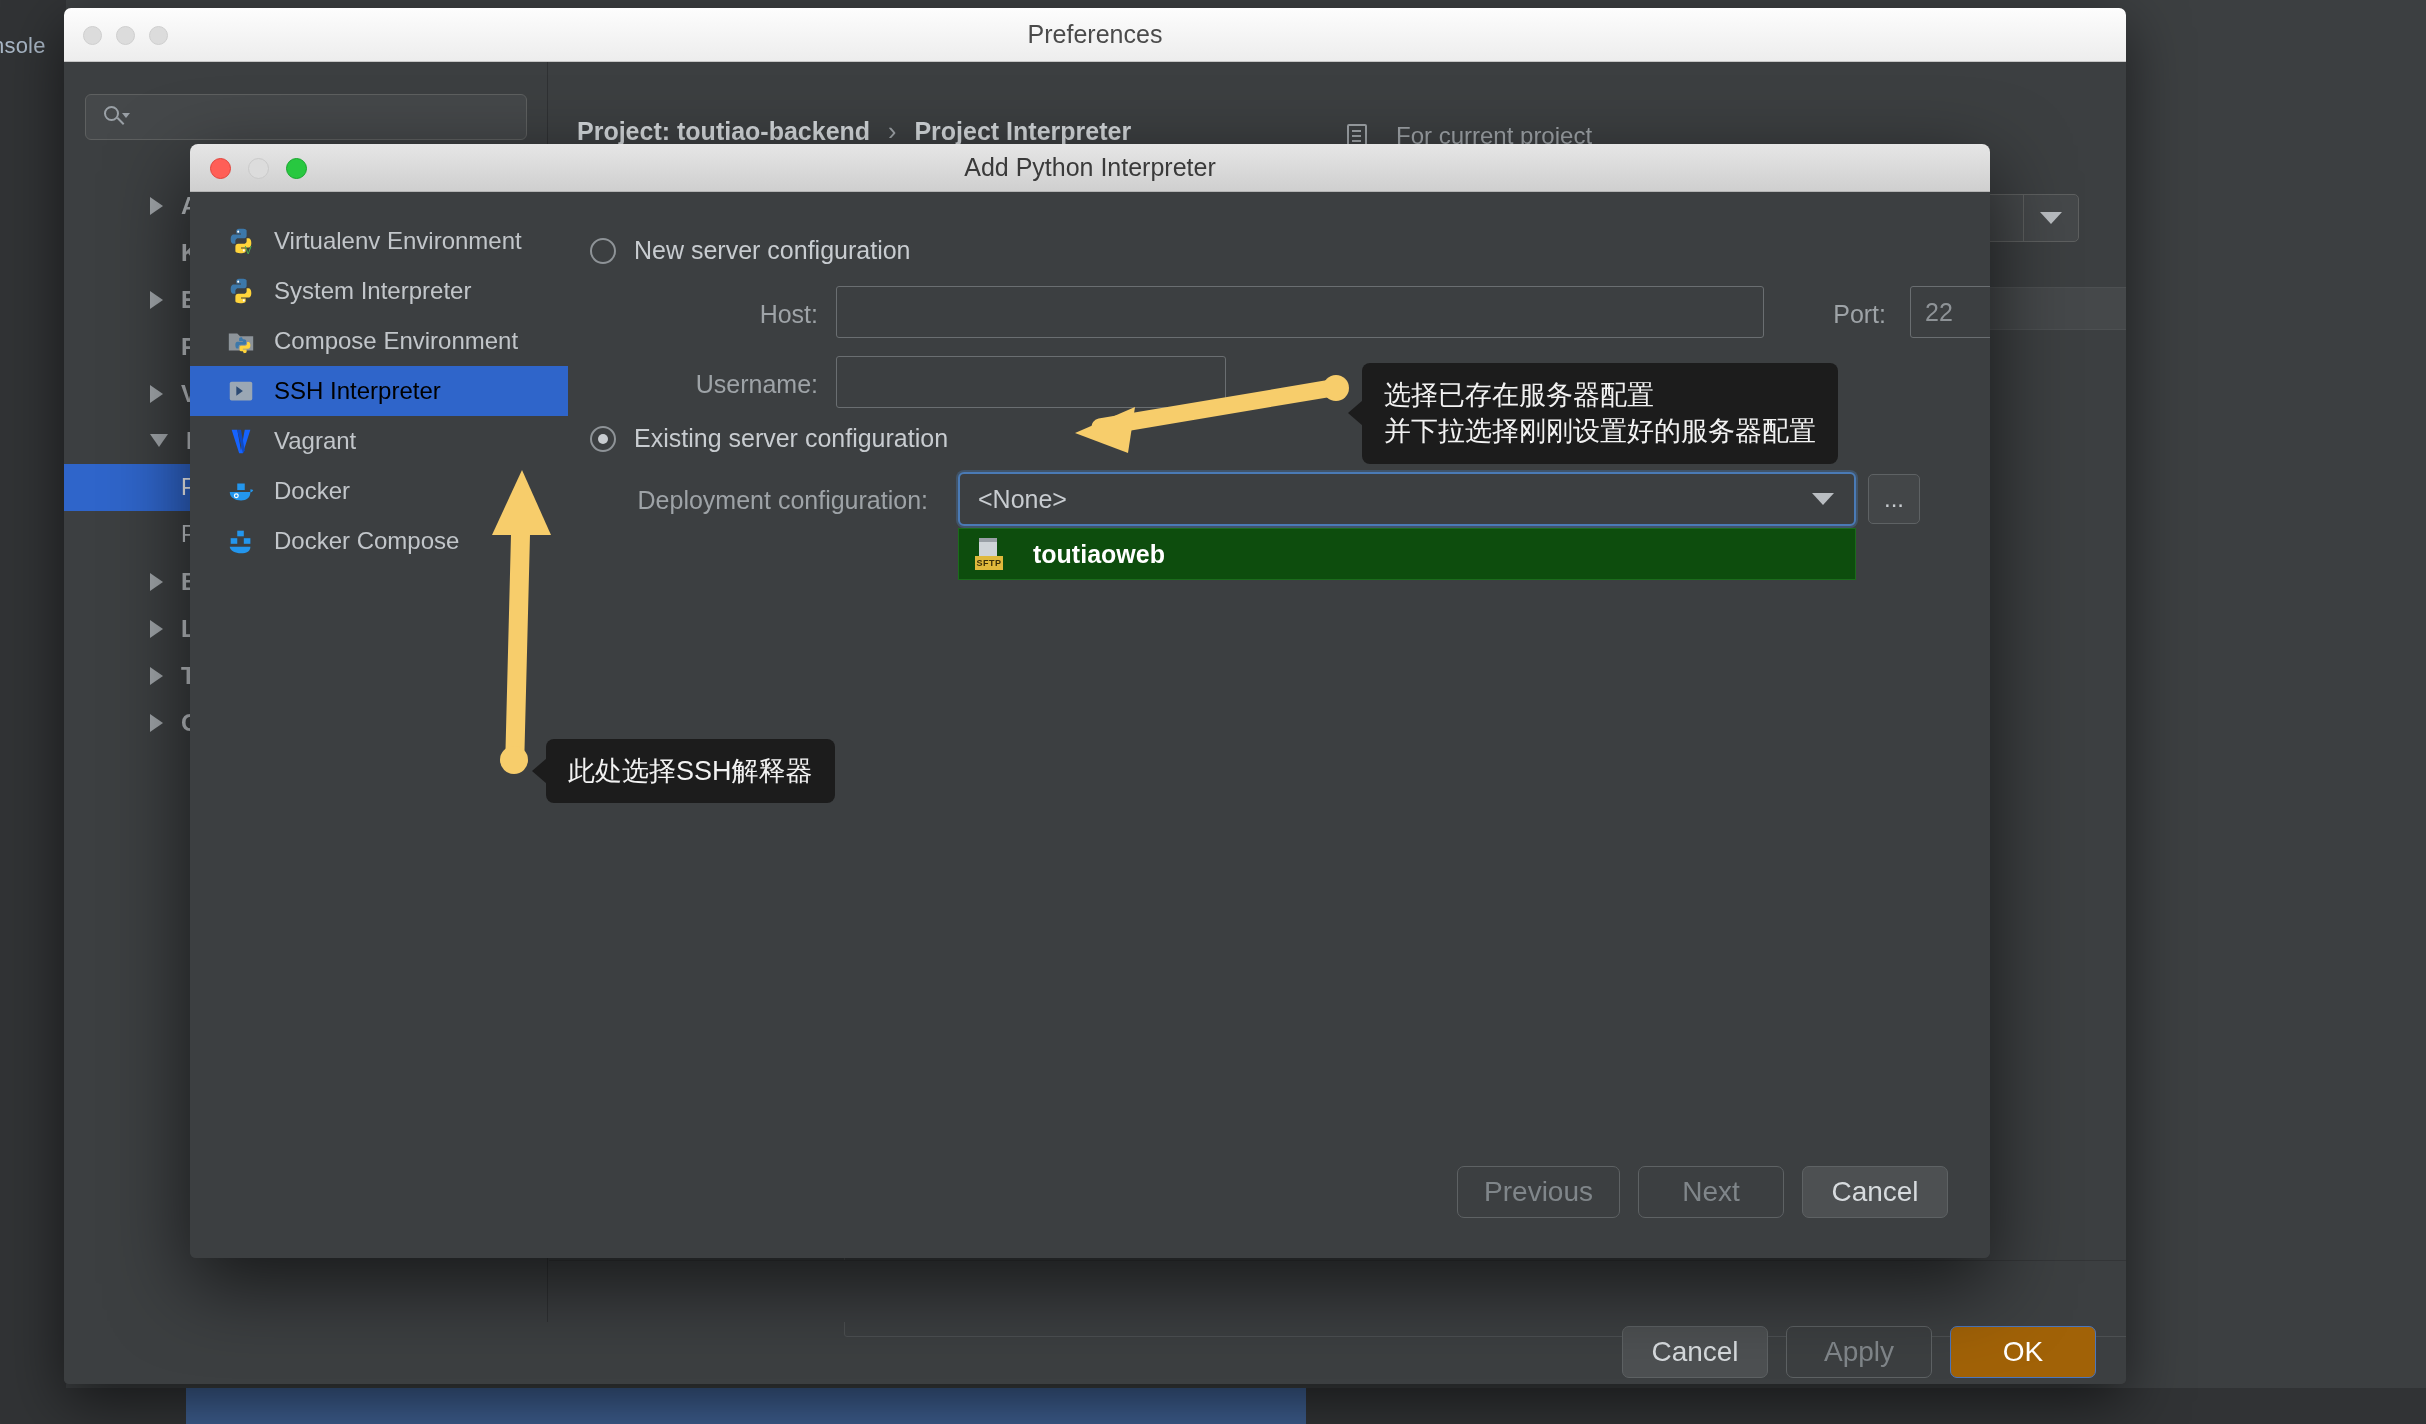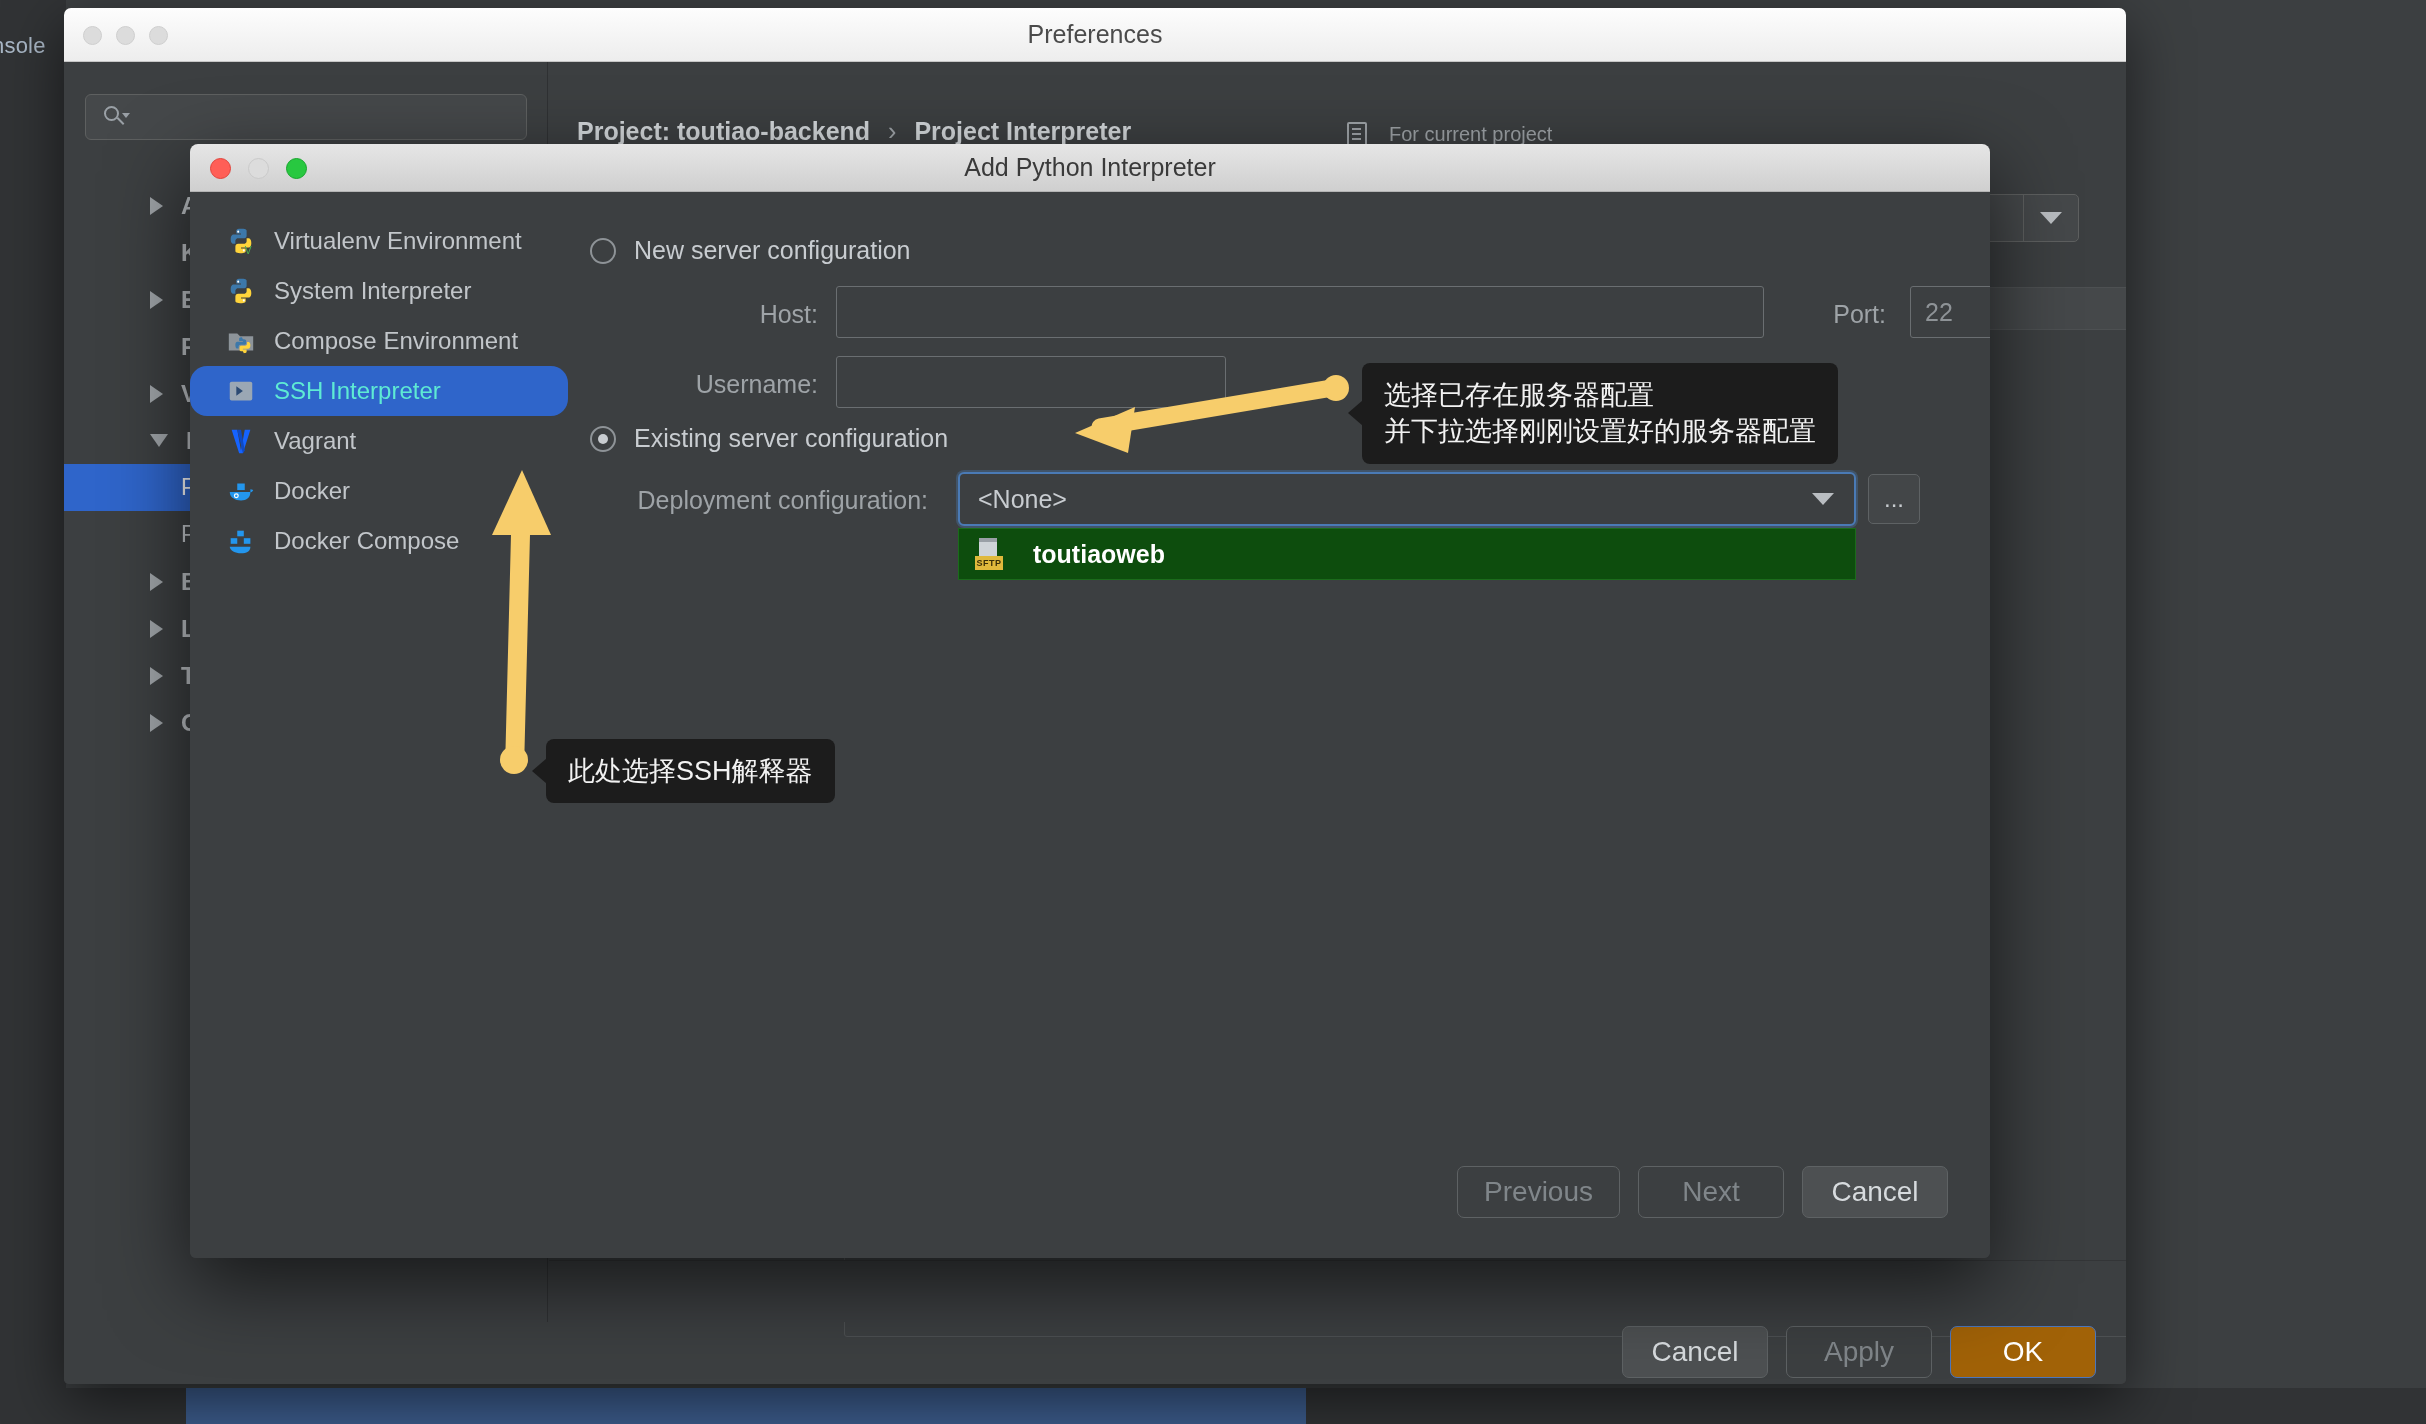--- a/index.html
+++ b/index.html
@@ -91,22 +91,22 @@
   .tree-label.indent { margin-left: 117px; }
 
   
   .prefs-content { position:absolute; left:485px; top:0; right:0; height:1260px; background:#3c3f41; }
   .breadcrumb {
     position:absolute; left:28px; top:55px; display:flex; align-items:center; gap:18px;
     color:#d3d7da; font-size:25px; font-weight:bold; white-space:nowrap;
   }
   .crumb-sep { color:#9fa4a8; font-weight:normal; font-size:25px; }
   .for-current {
-    position:absolute; left:798px; top:60px; display:flex; align-items:center; gap:22px;
-    color:#9ea3a7; font-size:20px; white-space:nowrap;
+    position:absolute; left:798px; top:60px; display:flex; align-items:center; gap:29px;
+    color:#9ea3a7; font-size:24px; white-space:nowrap;
   }
   .doc-icon { width:20px; height:24px; border:2px solid #9ea3a7; border-radius:2px; position:relative; }
   .doc-icon:after { content:""; position:absolute; left:3px; top:4px; width:9px; height:2px; background:#9ea3a7;
      box-shadow: 0 5px 0 #9ea3a7, 0 10px 0 #9ea3a7; }
 
   .interp-combo {
     position:absolute; left:295px; top:132px; width:1235px; height:48px;
     background:#45484a; border:1px solid #5e6060; border-radius:5px;
   }
   .interp-combo .arrow-btn {
@@ -161,21 +161,21 @@
   .dlg-tl.green { left:96px; background:#28c840; border:1px solid #16a62c; }
   .dlg-title { width:100%; text-align:center; color:#3a3a3a; font-size:25px; }
 
   .dlg-body { position:relative; height:1066px; background:#3c3f41; }
 
   .type-list { position:absolute; left:0; top:24px; width:378px; }
   .type-row {
     height:50px; display:flex; align-items:center; padding-left:36px; gap:18px;
     color:#c2c6ca; font-size:24px; white-space:nowrap;
   }
-  .type-row.selected { background:#2f65ca; color:#5eead4;border-radius:17px; }
+  .type-row.selected { background:#2f65ca; color:#000000; }
 
   .ico { width:30px; height:30px; flex:none; position:relative; }
 
   .form { position:absolute; left:378px; top:0; right:0; height:100%; }
 
   .radio-row { position:absolute; display:flex; align-items:center; gap:18px; color:#c8ccd0; font-size:25px; white-space:nowrap; }
   .radio {
     width:26px; height:26px; border-radius:50%; border:2px solid #8e9397; background:#3c3f41;
     flex:none; position:relative;
   }

